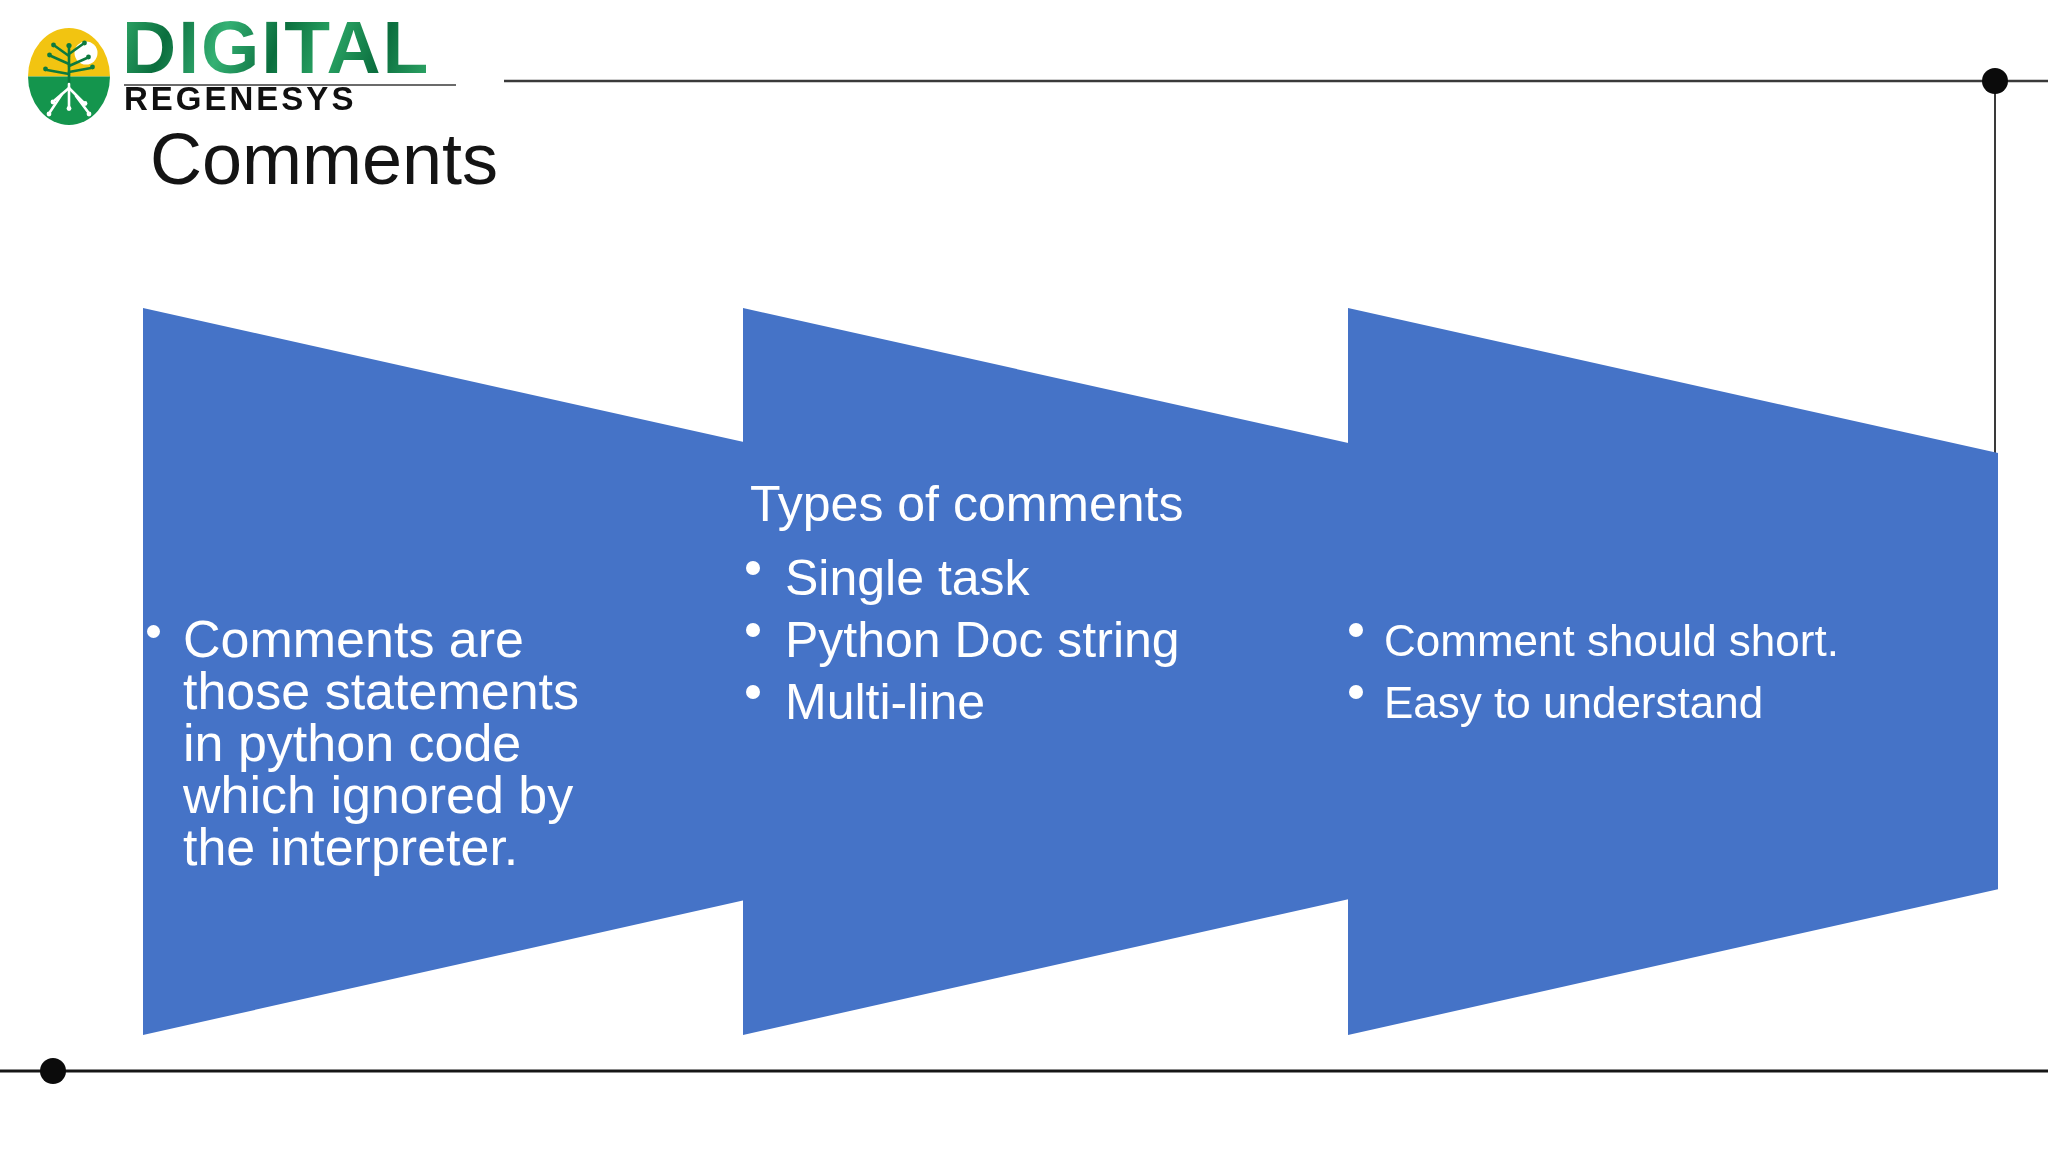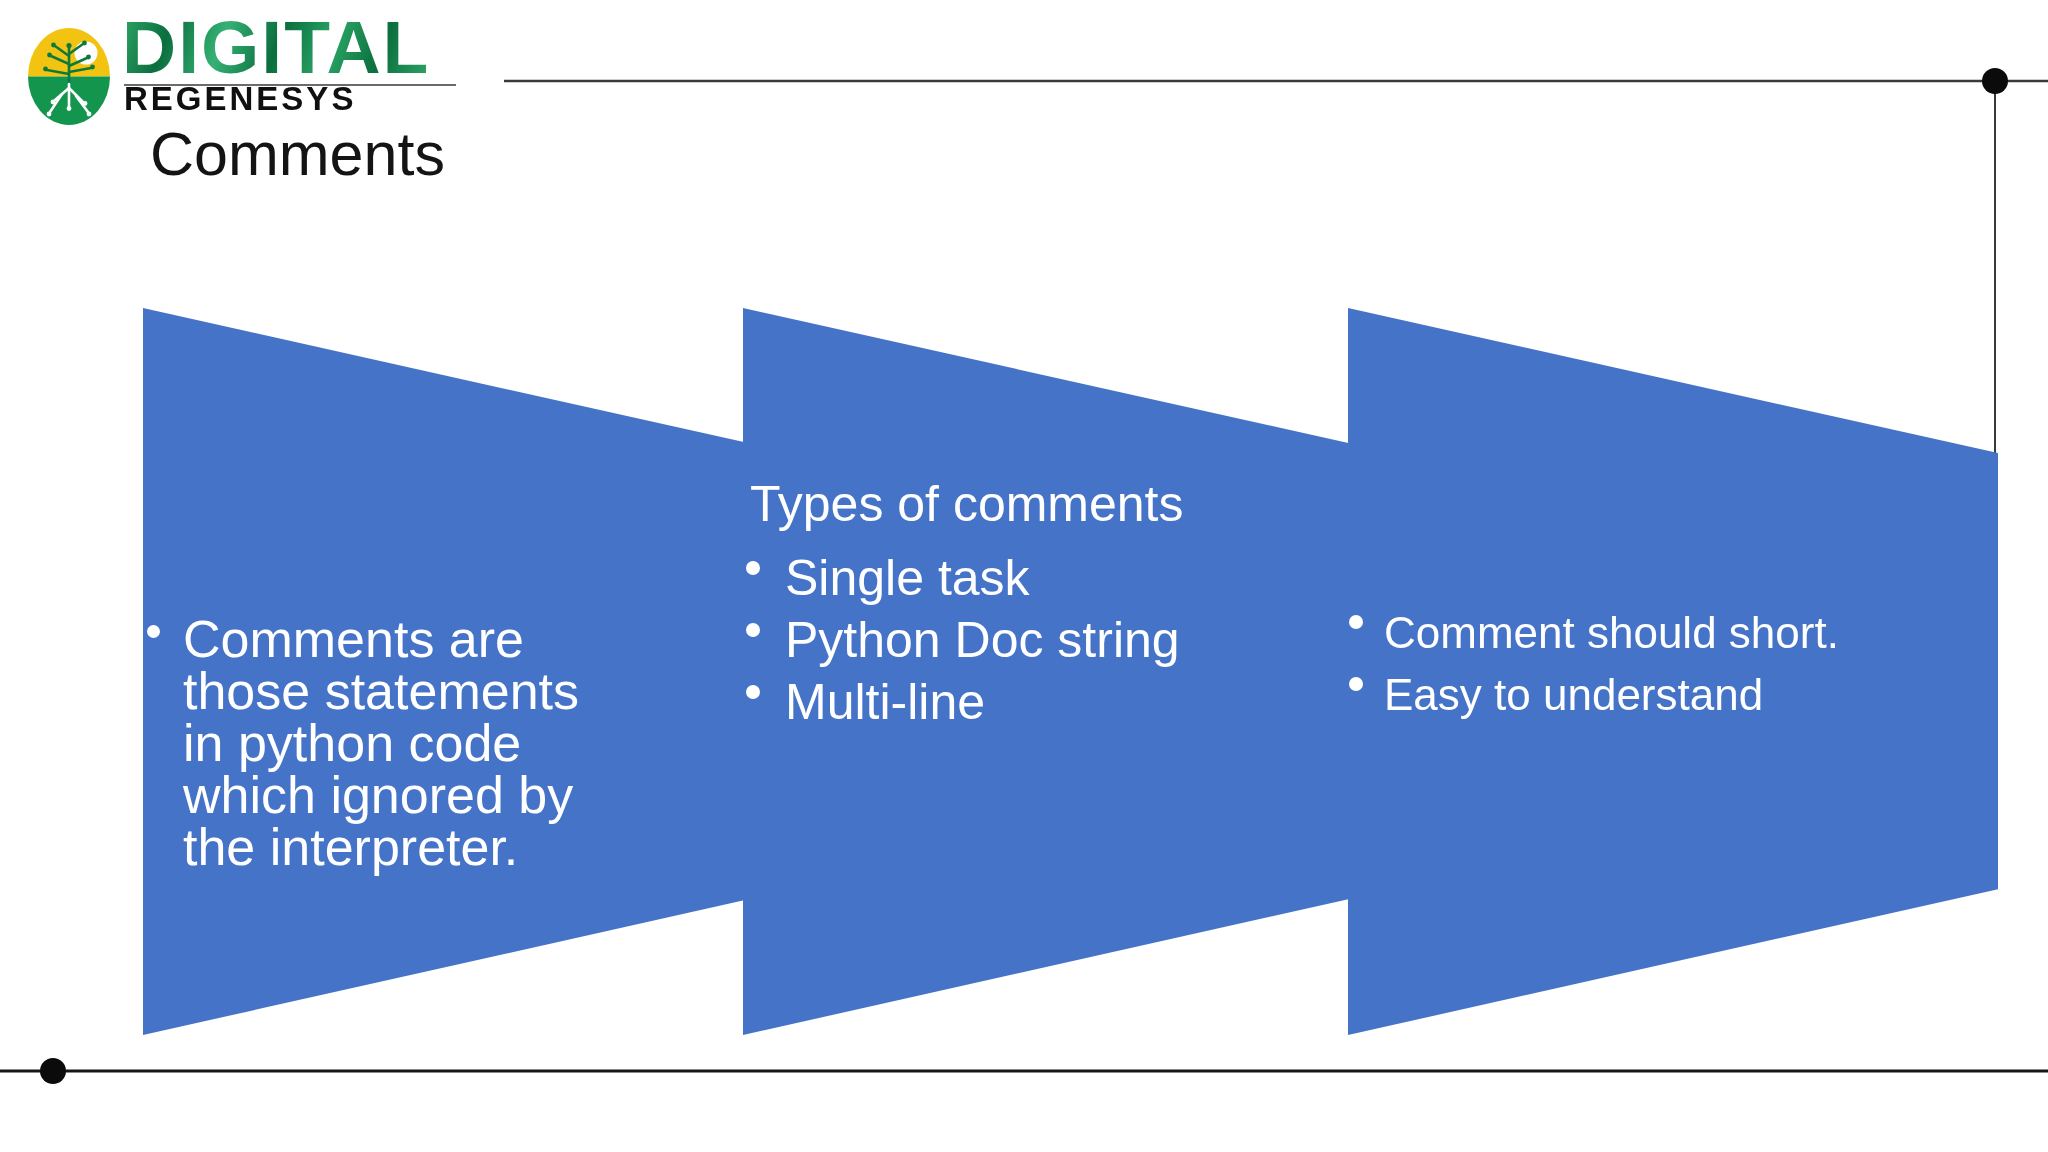--- a/index.html
+++ b/index.html
@@ -27,37 +27,37 @@
   }
   .brand-rule{position:absolute;left:124px;top:84px;width:332px;height:2px;background:#6b6b6b;}
   .brand-bottom{
     position:absolute;left:124px;top:82px;
     font-size:33px;line-height:1;font-weight:bold;letter-spacing:3px;
     color:var(--logo_black);
   }
   
   .title{
     position:absolute;left:150px;top:122px;
-    font-size:61px;line-height:1.05;font-weight:400;
+    font-size:72px;line-height:1.05;font-weight:400;
     color:var(--title_color);
   }
   
   .shape{
     position:absolute;top:308px;height:727px;width:650px;
     background:var(--shape_blue);
     clip-path:polygon(0 0, 100% 19.95%, 100% 79.95%, 0 100%);
     color:var(--text_white);
   }
   .shape-1{left:143px;}
   .shape-2{left:743px;}
   .shape-3{left:1348px;}
   .content{position:absolute;}
   .s1{left:4px;top:305px;width:460px;}
   .s2{left:3px;top:165px;width:540px;}
-  .s3{left:1px;top:294px;width:545px;}
+  .s3{left:1px;top:302px;width:545px;}
   .panel-heading{font-size:50px;line-height:62px;font-weight:400;padding-left:4px;}
   .bullets{margin-top:0;}
   .s2 .bullets{margin-top:12px;}
   .row{display:flex;align-items:flex-start;}
   .dot{flex:none;border-radius:50%;background:var(--text_white);}
   .s1 .dot{width:13px;height:13px;margin-top:12px;margin-right:23px;}
   .s1 .bullet-text{font-size:52px;line-height:52px;}
   .s2 .dot{width:14px;height:14px;margin-top:14px;margin-right:25px;}
   .s2 .bullet-text{font-size:50px;line-height:62px;}
   .s3 .dot{width:14px;height:14px;margin-top:13px;margin-right:21px;}

